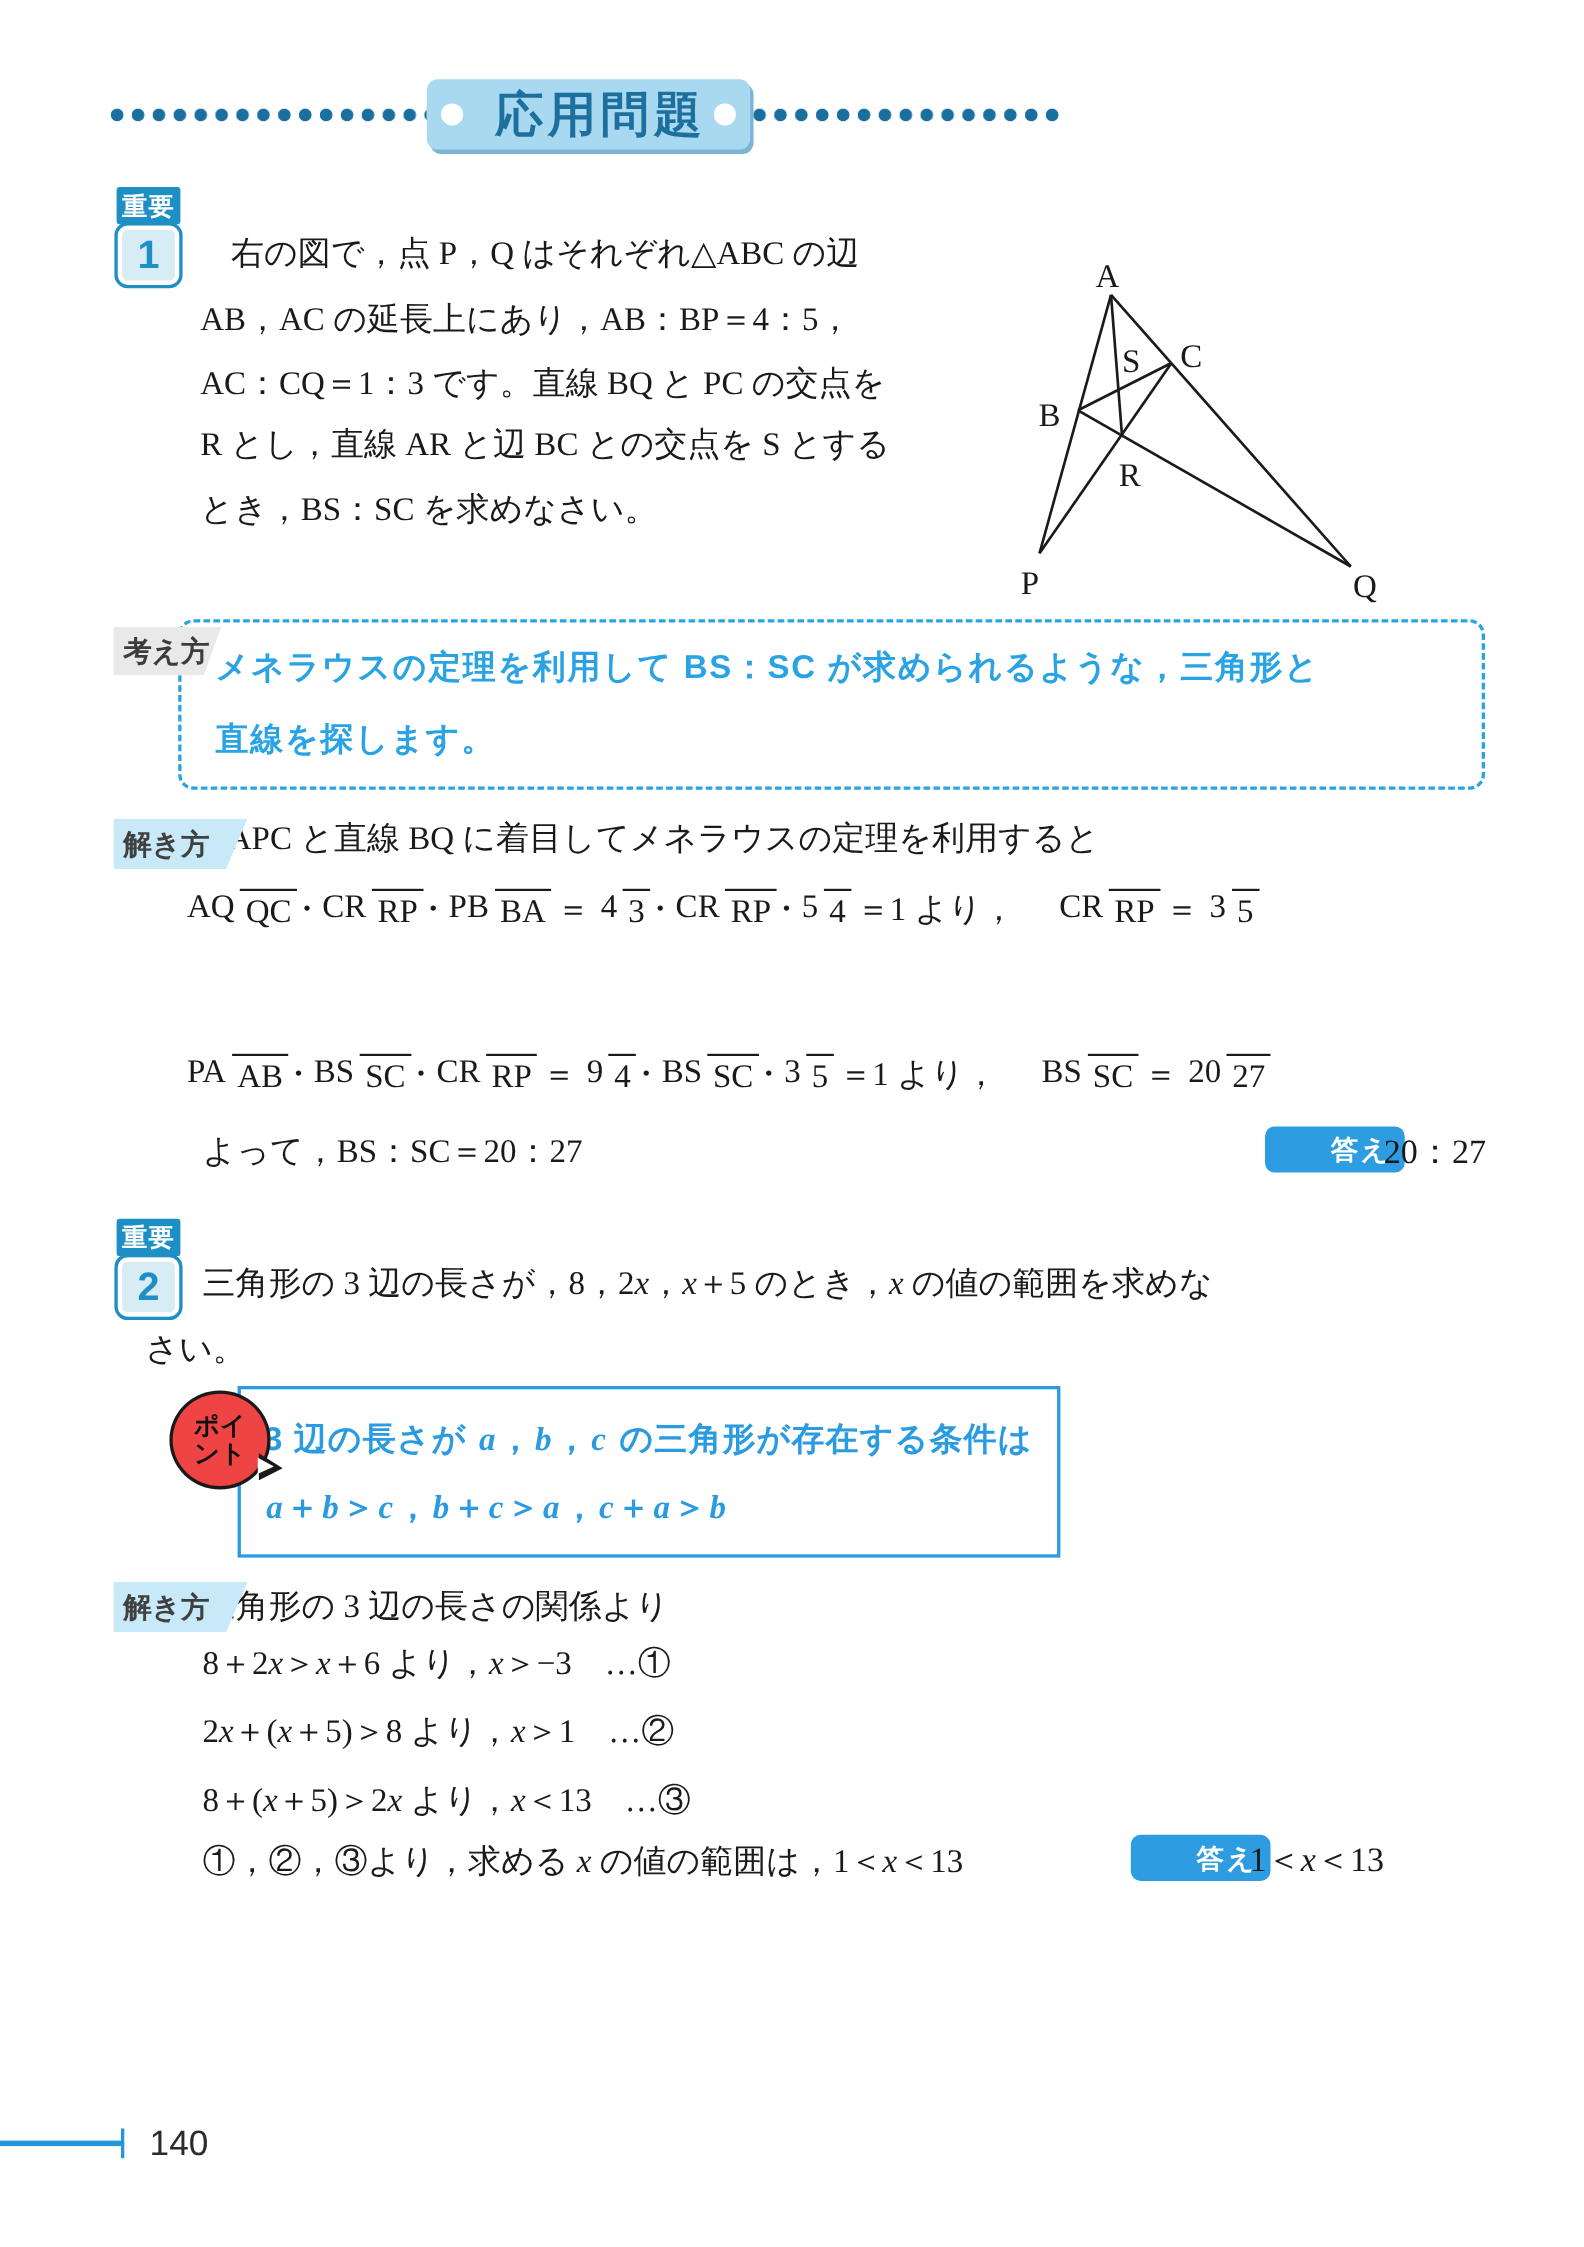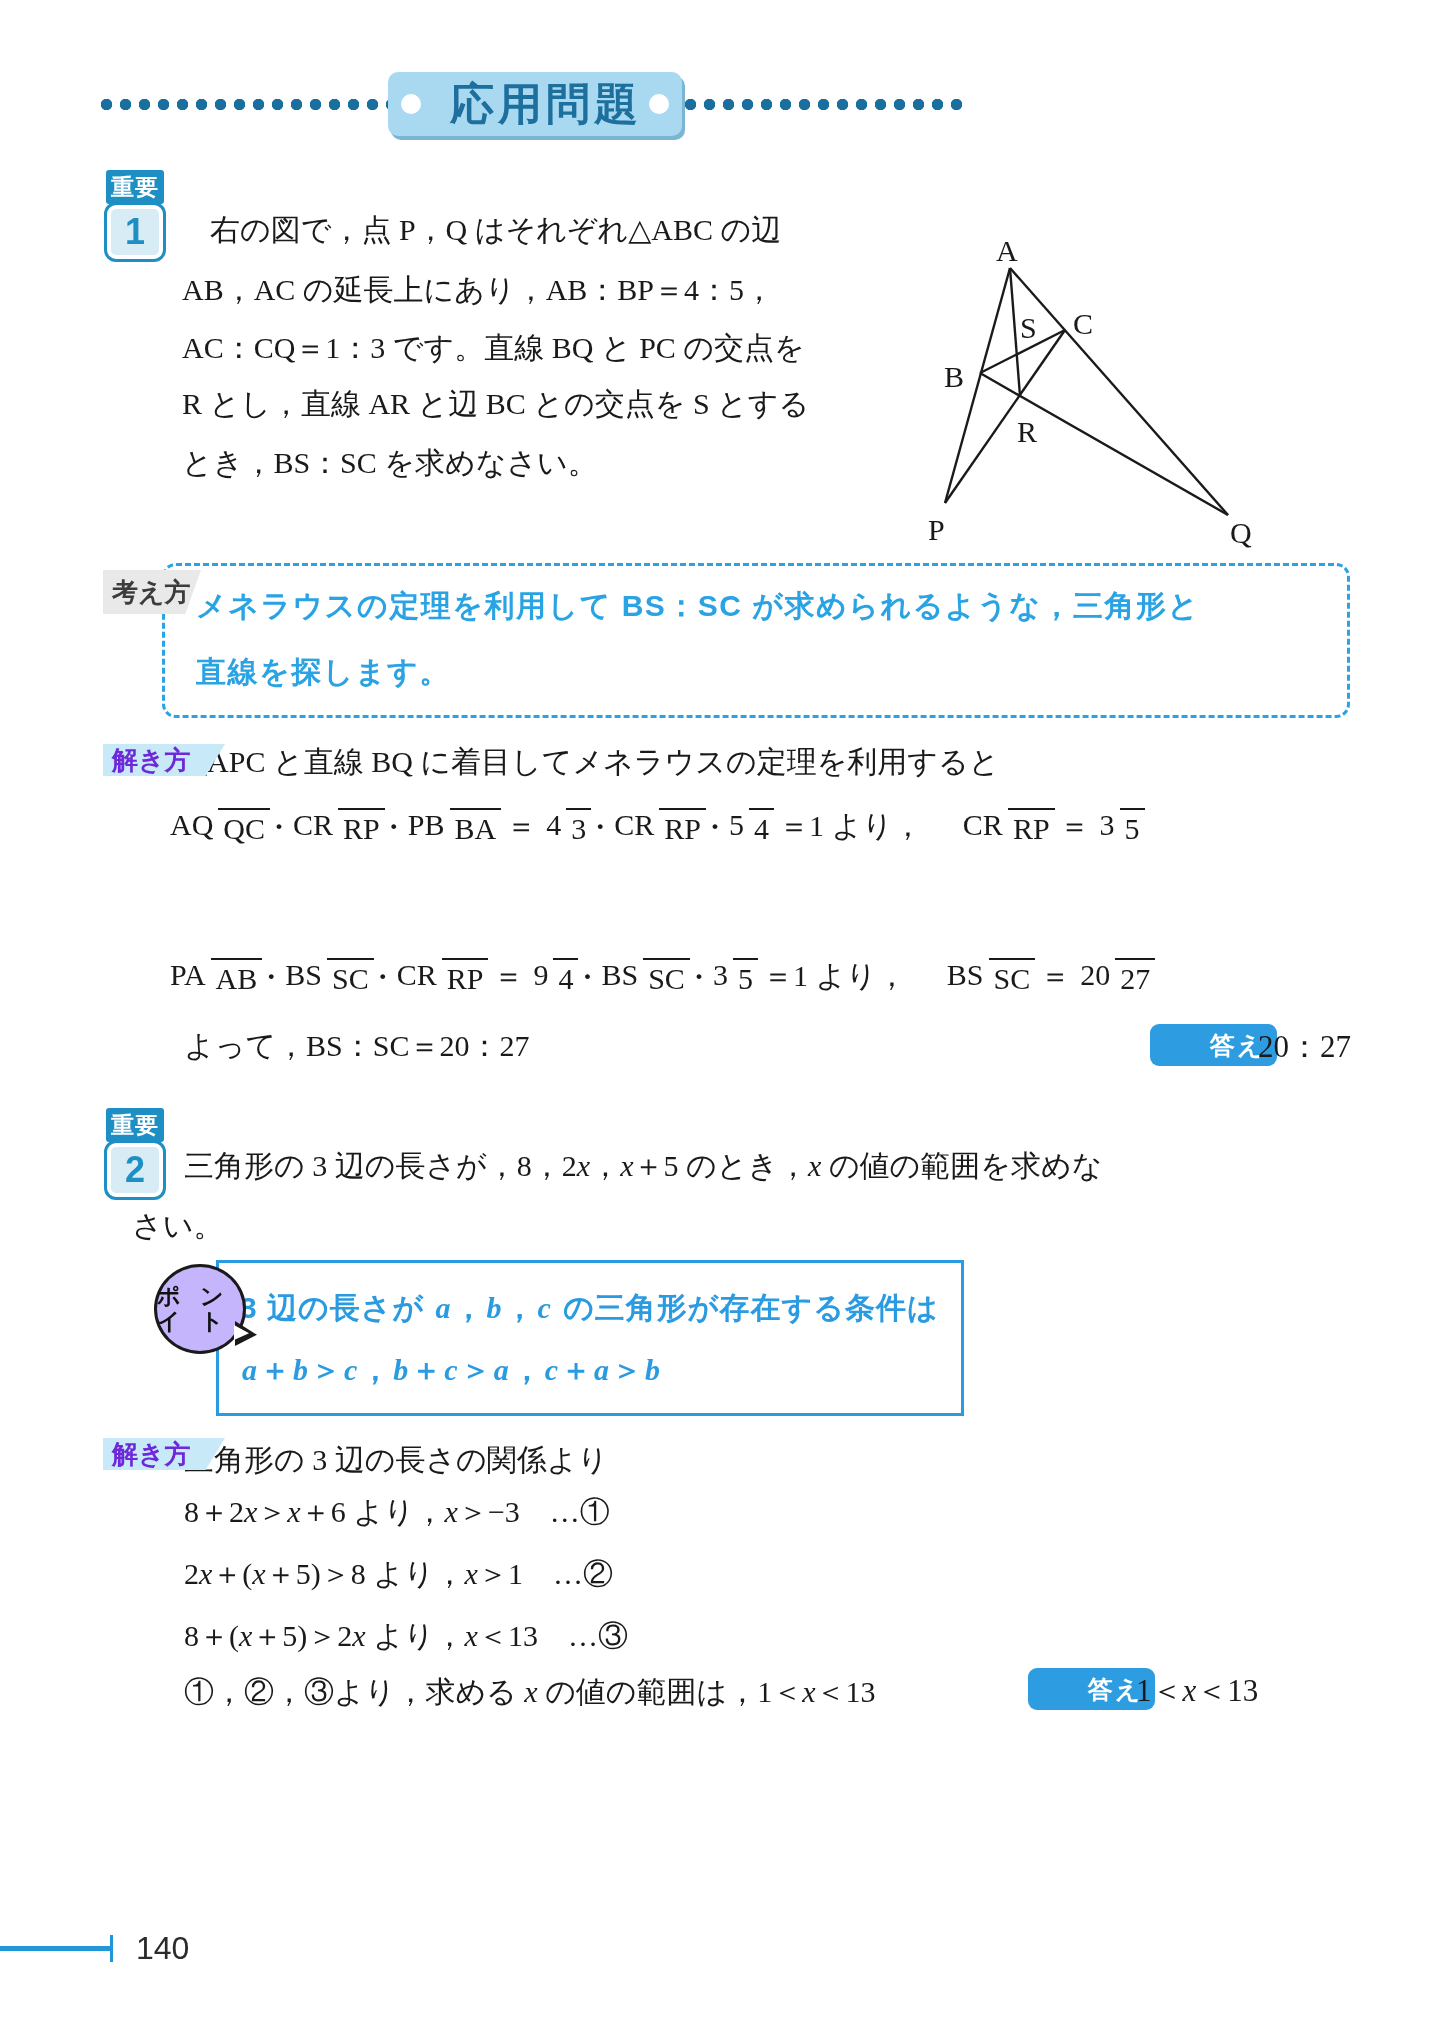--- a/index.html
+++ b/index.html
@@ -32,21 +32,21 @@
   
   .think-box{position:absolute;left:162px;top:563px;width:1188px;height:155px;border:3px dashed #29a3e3;
              border-radius:14px;box-sizing:border-box;}
   .side-label{position:absolute;box-sizing:border-box;display:flex;align-items:center;padding-left:9px;
               font-family:"Liberation Sans",sans-serif;font-weight:bold;font-size:26px;
               clip-path:polygon(0 0,100% 0,84% 100%,0 100%);z-index:2;white-space:nowrap;}
   .think-label{left:103px;top:570px;width:98px;height:44px;background:#e9e9e9;color:#3c3c3c;}
   .blue-line{position:absolute;color:#29a3e3;font-family:"Liberation Sans",sans-serif;font-weight:bold;
              font-size:30px;letter-spacing:1.5px;white-space:nowrap;}
 
-  .solve-label{width:122px;height:32px;background:#c8e9f8;color:#6d28d9;}
+  .solve-label{width:122px;height:46px;background:#c8e9f8;color:#404040;}
   #solve1{left:103px;top:744px}#solve2{left:103px;top:1438px}
 
   
   .eq-row{position:absolute;left:162px;display:flex;align-items:center;font-size:30px;white-space:nowrap;height:96px;}
   #eq1{top:778px}#eq2{top:928px}
   .frac{display:inline-flex;flex-direction:row;align-items:center;margin:0 3px;}
   .frac .num{padding:0 5px 3px;line-height:1.05;}
   .frac .den{border-top:2.5px solid #1a1a1a;padding:3px 5px 0;line-height:1.05;}
   .dot{margin:0 1px;font-weight:bold;}
   .op{margin:0 2px;}
@@ -57,22 +57,22 @@
              font-family:"Liberation Sans",sans-serif;font-weight:bold;font-size:25px;letter-spacing:2px;
              display:flex;align-items:center;justify-content:center;padding-left:47px;}
   #ansb1{left:1150px;top:1024px}#ansb2{left:1028px;top:1668px}
   .ans-val{position:absolute;font-size:31px;white-space:nowrap;}
 
   
   .point-box{position:absolute;left:216px;top:1260px;width:748px;height:156px;border:3px solid #2b9be1;box-sizing:border-box;}
   .point-line{position:absolute;color:#2b9be1;font-family:"Liberation Sans",sans-serif;font-weight:bold;
               font-size:30px;white-space:nowrap;letter-spacing:1px;}
   .point-line .it{padding:0 2px;}
-  .point-bubble{position:absolute;left:154px;top:1264px;width:86px;height:84px;background:#c4b5fd;border:3.5px solid #1a1a1a;
-                border-radius:50%;z-index:2;display:flex;flex-direction:row;align-items:center;justify-content:center;
+  .point-bubble{position:absolute;left:154px;top:1264px;width:86px;height:84px;background:#ef4444;border:3.5px solid #1a1a1a;
+                border-radius:50%;z-index:2;display:flex;flex-direction:column;align-items:center;justify-content:center;
                 font-family:"Liberation Sans",sans-serif;font-weight:bold;font-size:23px;color:#111;line-height:25px;}
   .point-bubble::before{content:"";position:absolute;right:-14px;bottom:5px;width:22px;height:25px;background:#1a1a1a;
                 clip-path:polygon(0 0,100% 55%,0 100%);}
   .point-bubble::after{content:"";position:absolute;right:-6px;bottom:11px;width:15px;height:15px;background:#fff;
                 clip-path:polygon(0 0,100% 55%,0 100%);}
 
   .it{font-family:"Liberation Serif","DejaVu Serif",serif;font-style:italic;}
 
   
   .figure{position:absolute;left:920px;top:235px;}

